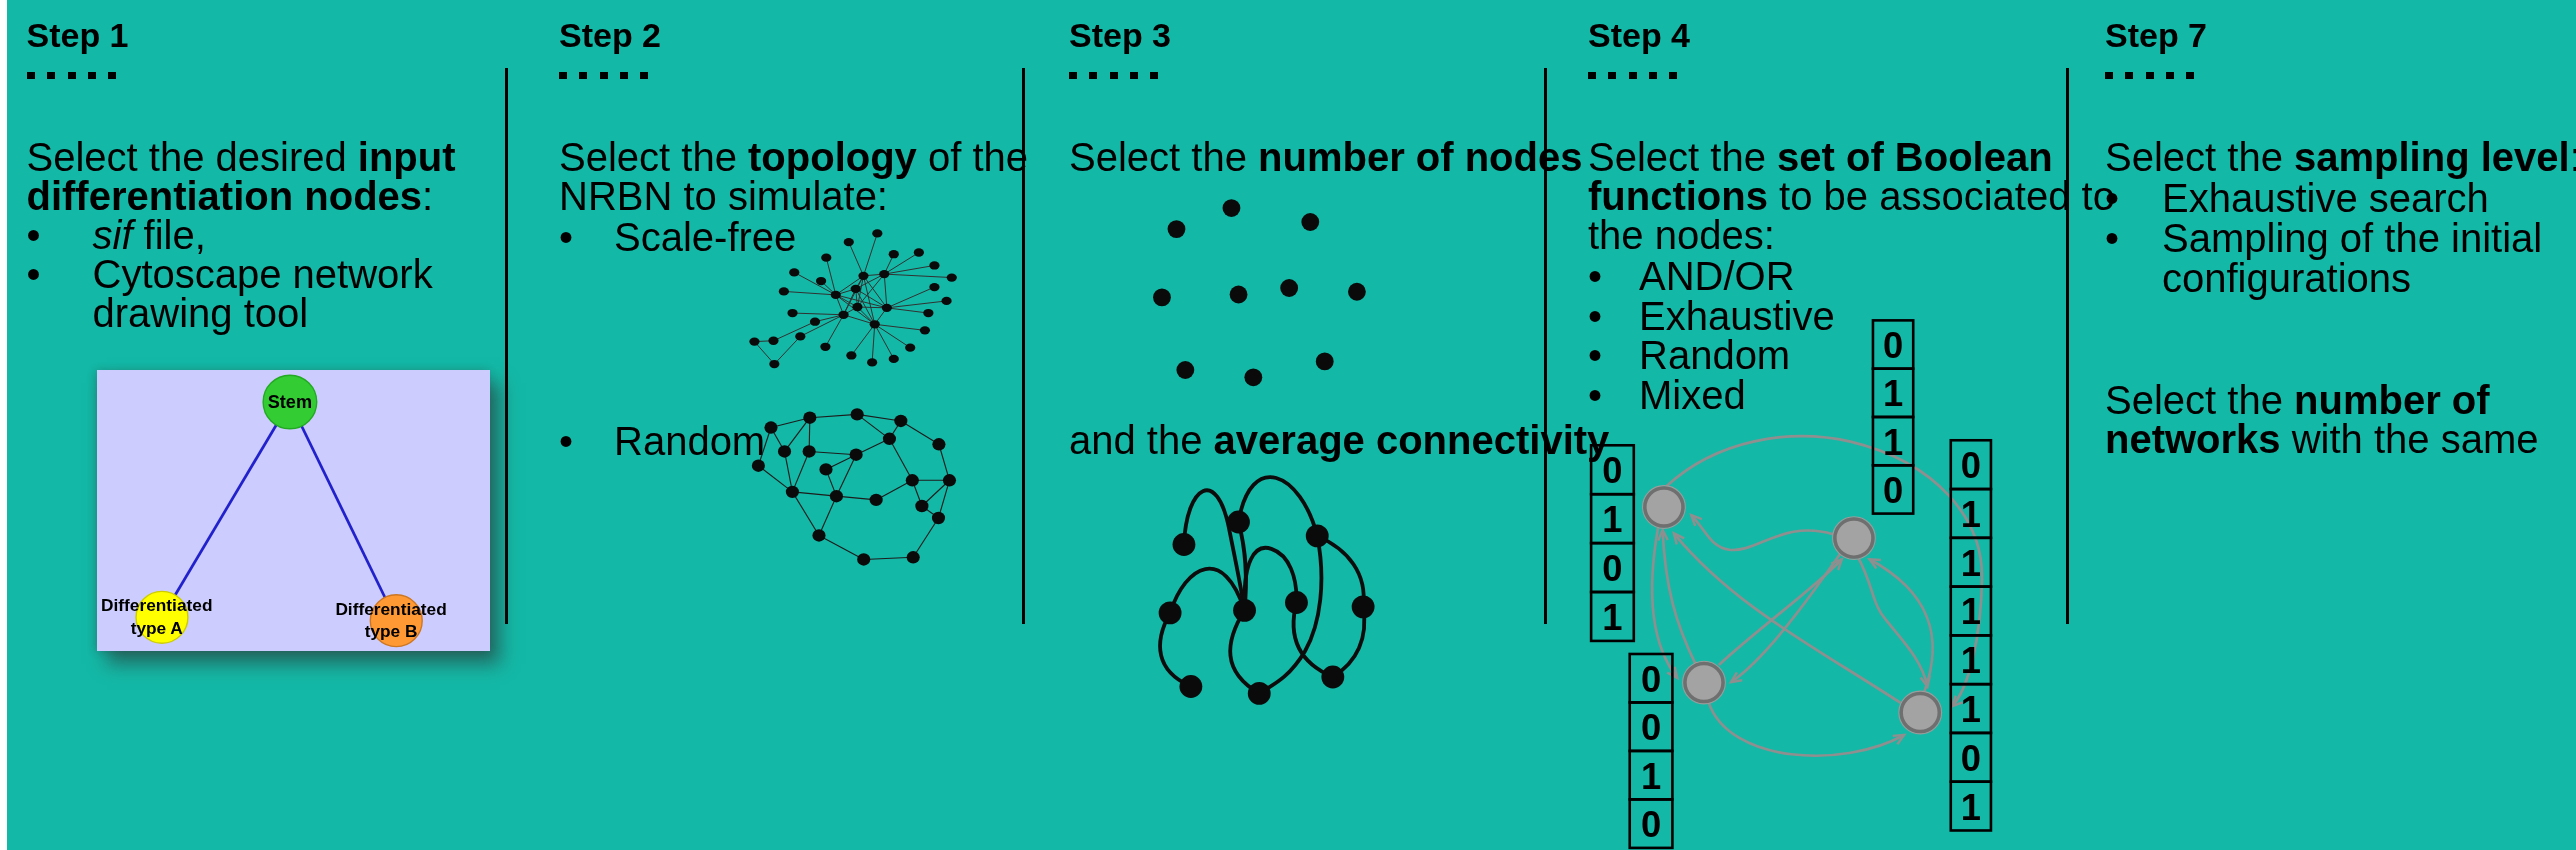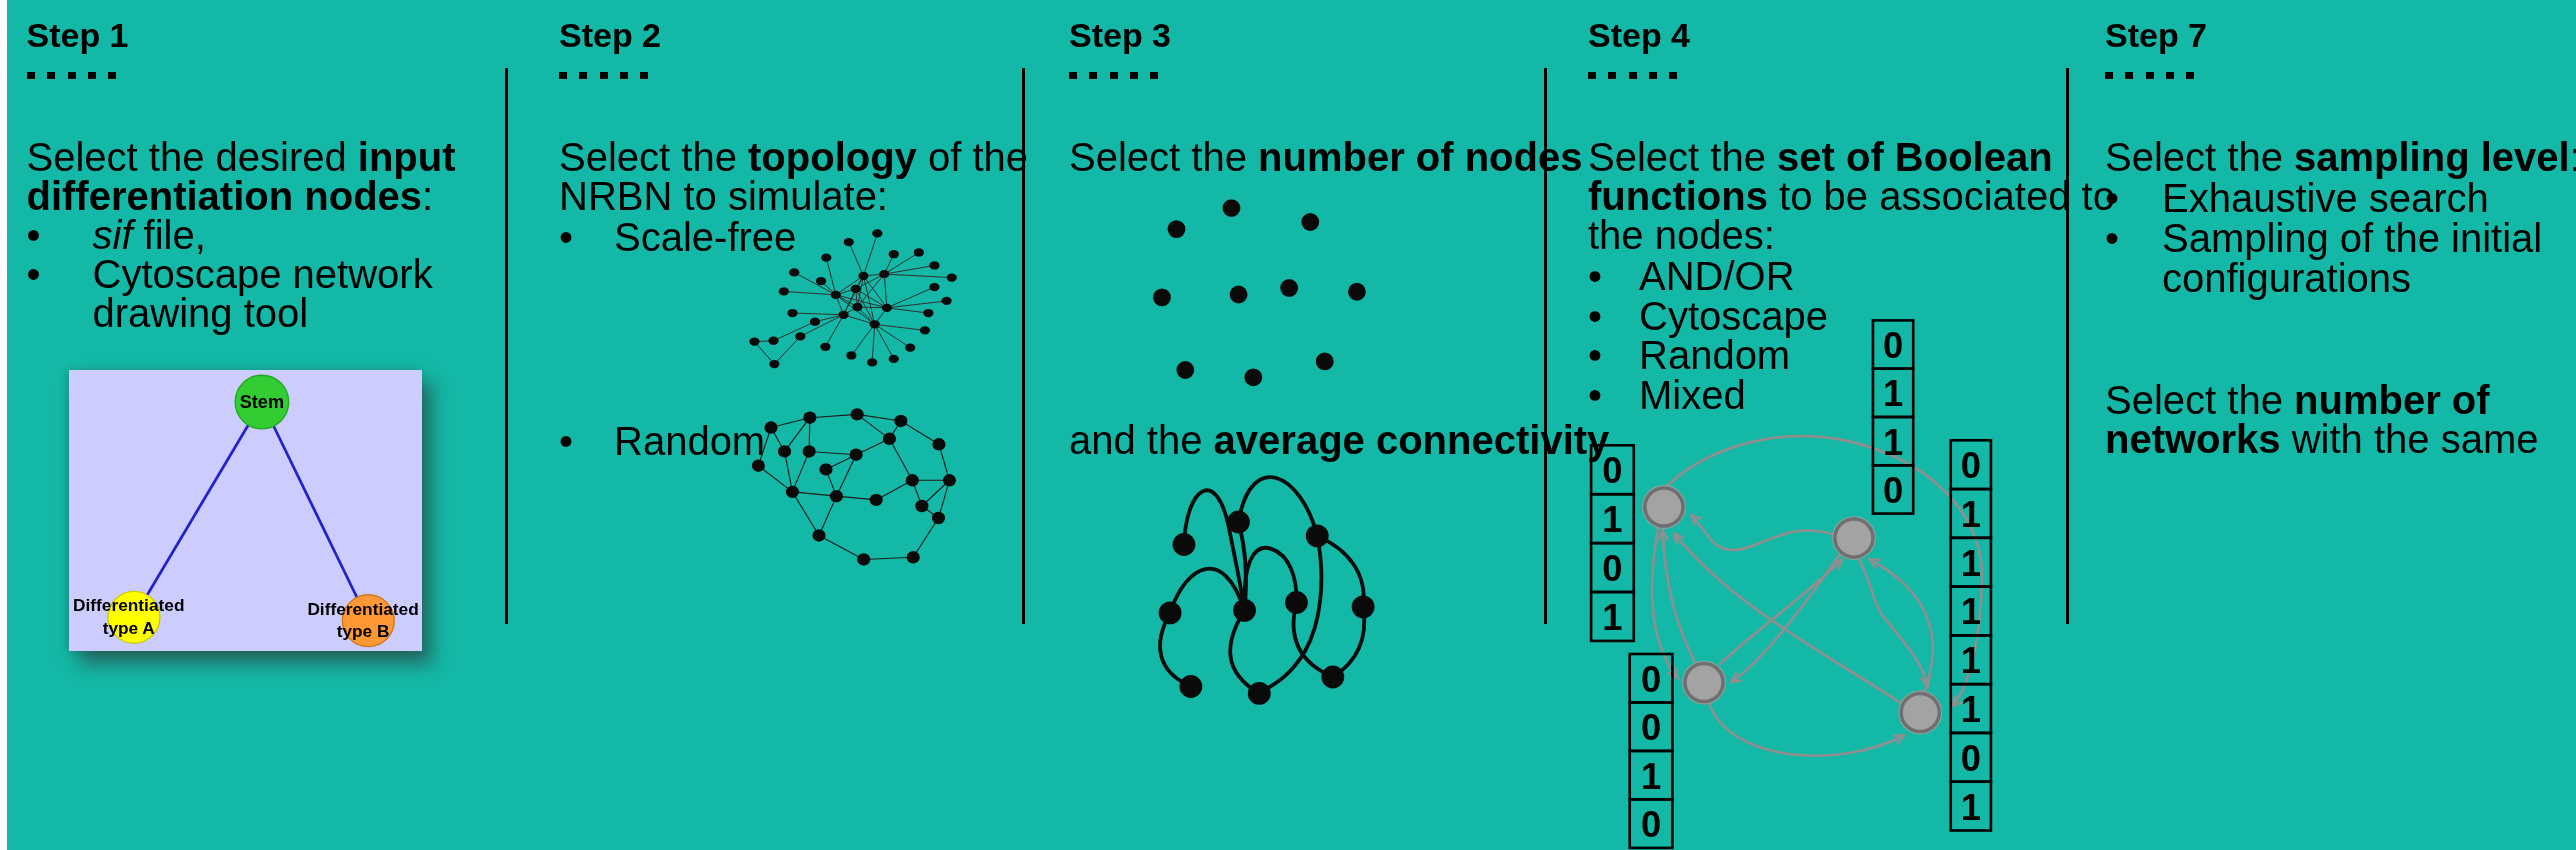--- a/index.html
+++ b/index.html
@@ -8,21 +8,21 @@
           font-family:"Liberation Sans",sans-serif;color:#000;margin-left:7px;}
   .sep{position:absolute;top:68px;height:556px;width:2.6px;background:#000;}
   .step-h{position:absolute;top:16px;margin:0;font-size:34px;line-height:39px;
           font-weight:bold;white-space:nowrap;}
   .dashes{position:absolute;top:72px;width:90px;height:7.4px;
           background:repeating-linear-gradient(to right,#000 0 8.2px,transparent 8.2px 20.3px);}
   .ln{position:absolute;font-size:40px;line-height:39px;white-space:nowrap;}
   .ln .blt{position:absolute;left:0;top:0;}
   .ln .btx{display:inline-block;}
   svg{position:absolute;display:block;}
-  .treefig{position:absolute;left:62px;top:370px;width:353px;height:281px;background:#ccccff;
+  .treefig{position:absolute;left:90px;top:370px;width:393px;height:281px;background:#ccccff;
            box-shadow:10.4px 13px 17.3px rgba(45,45,45,.55), -0.9px 0.9px 8.7px rgba(45,45,45,.30);}
   .treefig svg{left:0;top:0;}
 </style>
 </head>
 <body>
 
 <div class="canvas">
 
   <div class="sep" style="left:498px"></div>
   <div class="sep" style="left:1015px"></div>
@@ -248,21 +248,21 @@
     </svg>
 
   <h2 class="step-h" style="left:1581px">Step 4</h2>
   <div class="dashes" style="left:1581px"></div>
 
   <div class="ln" style="left:1581px;top:138px"><span>Select the </span><b>set of Boolean</b></div>
   <div class="ln" style="left:1581px;top:177px"><b>functions</b><span> to be associated to</span></div>
   <div class="ln" style="left:1581px;top:216px"><span>the nodes:</span></div>
 
   <div class="ln" style="left:1581px;top:257px"><span class="blt">•</span><span class="btx" style="margin-left:51px">AND/OR</span></div>
-  <div class="ln" style="left:1581px;top:297px"><span class="blt">•</span><span class="btx" style="margin-left:51px">Cytoscape</span></div>
+  <div class="ln" style="left:1581px;top:297px"><span class="blt">•</span><span class="btx" style="margin-left:51px">Exhaustive</span></div>
   <div class="ln" style="left:1581px;top:336px"><span class="blt">•</span><span class="btx" style="margin-left:51px">Random</span></div>
   <div class="ln" style="left:1581px;top:376px"><span class="blt">•</span><span class="btx" style="margin-left:51px">Mixed</span></div>
 
   <svg id="step4-svg" width="459" height="541" viewBox="1820 358 530 625" style="left: 1575px; top: 310px;">
       <defs>
         <marker id="arrw" markerUnits="userSpaceOnUse" markerWidth="22" markerHeight="18" refX="14" refY="7.5" orient="auto">
           <path d="M2,2 L14,7.5 L2,13" fill="none" stroke="#8f8f8f" stroke-width="2.8"></path>
         </marker>
       </defs>
       <path d="M 1917,562 C 1975,508 2060,494 2130,510 C 2230,534 2283,600 2282,668 C 2281,737 2266,797 2247,816" fill="none" stroke="#8f8f8f" stroke-width="3.1" marker-end="url(#arrw)"></path>

